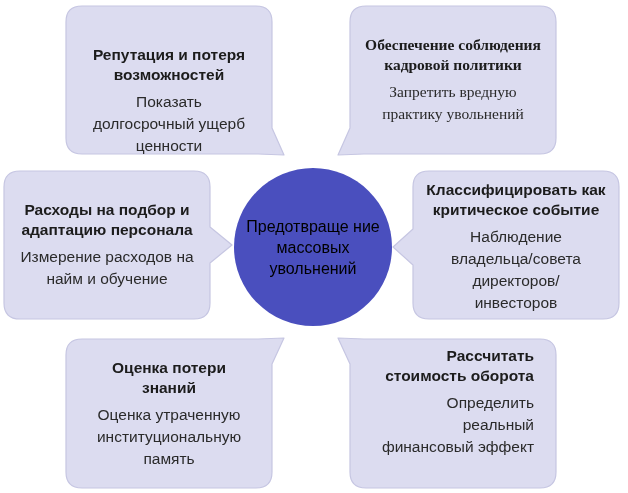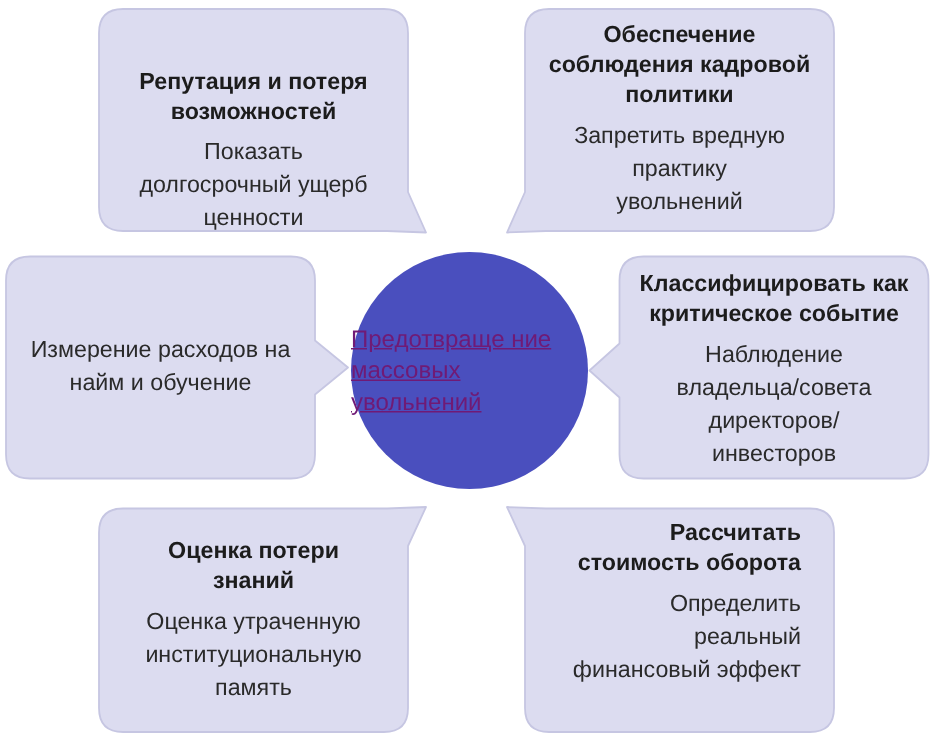--- a/index.html
+++ b/index.html
@@ -19,22 +19,22 @@
     }
     .box .title {
       font-weight: bold; font-size: 15.5px; line-height: 20px; color: #1c1c1c;
       margin-bottom: 6px;
     }
     .box .desc {
       font-size: 15.5px; line-height: 22px; color: #2a2a2a;
     }
     .center-label {
       position: absolute; left: 234px; top: 174px; width: 158px; height: 146px;
-      display: flex; align-items: center; justify-content: center; 
-      color: #701a75; font-size: 16px; line-height: 21px; text-decoration: underline;
+      display: flex; align-items: center; justify-content: center; text-align: center;
+      color: #000000; font-size: 16px; line-height: 21px;
     }
   </style>
 </head>
 <body>
 
 <svg class="shapes" width="628" height="493" viewBox="0 0 628 493">
   <g fill="#DCDCF0" stroke="#C6C6E2" stroke-width="1.2" stroke-linejoin="round">
 
     <path d="M82,6 H256 Q272,6 272,22 V128 L284,155 L258,154 H82 Q66,154 66,138 V22 Q66,6 82,6 Z"></path>
 
@@ -51,26 +51,27 @@
   <circle cx="313" cy="247" r="79" fill="#4A4FBE"></circle>
 </svg>
 
 <div class="center-label">Предотвраще ние массовых увольнений</div>
 
 <div class="box" style="left:66px; top:6px; width:206px; height:189px;">
   <div class="title">Репутация и потеря возможностей</div>
   <div class="desc" style="padding:0 10px;">Показать долгосрочный ущерб ценности</div>
 </div>
 
-<div class="box" style="left:350px; top:6px; width:206px; height:148px;">
+<div class="box" style="left:350px; top:6px; width:206px; height:148px;font-family:Liberation Serif, serif;">
   <div class="title" style="padding:0 4px;">Обеспечение соблюдения кадровой политики</div>
   <div class="desc" style="padding:0 22px;">Запретить вредную практику увольнений</div>
 </div>
 
 <div class="box" style="left:4px; top:171px; width:206px; height:148px;">
+  <div class="title" style="padding:0 6px;">Расходы на подбор и адаптацию персонала</div>
   <div class="desc">Измерение расходов на найм и обучение</div>
 </div>
 
 <div class="box" style="left:413px; top:171px; width:206px; height:152px;">
   <div class="title">Классифицировать как критическое событие</div>
   <div class="desc" style="padding:0 18px;">Наблюдение владельца/совета директоров/ инвесторов</div>
 </div>
 
 <div class="box" style="left:66px; top:339px; width:206px; height:149px;">
   <div class="title" style="padding:0 24px;text-align:center;">Оценка потери знаний</div>

